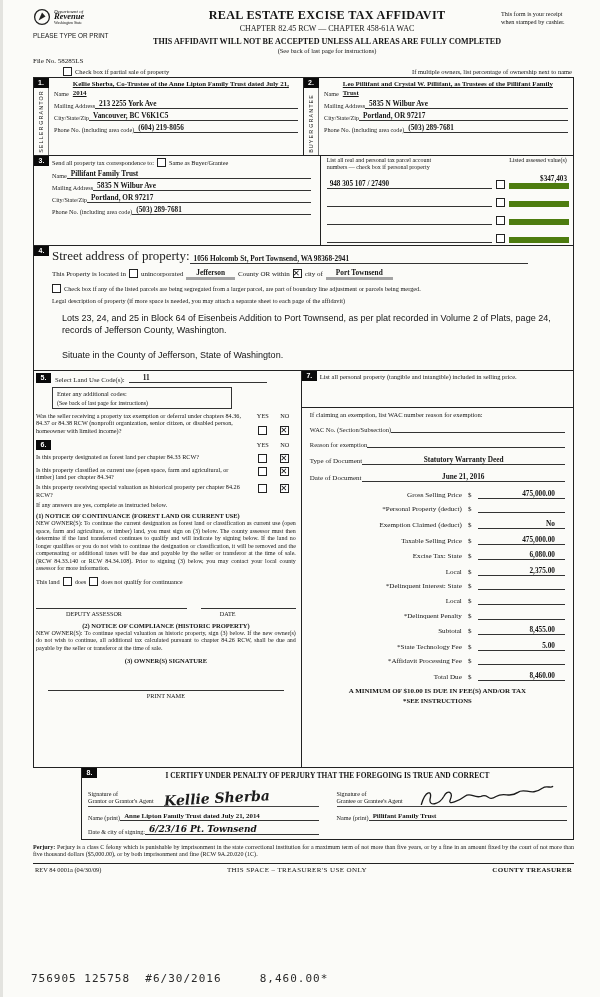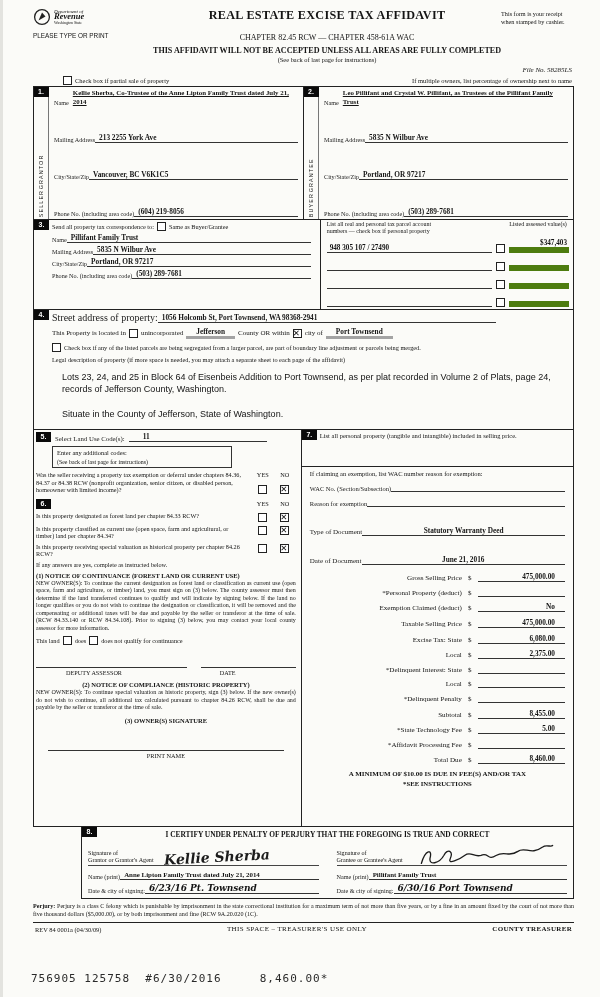--- a/index.html
+++ b/index.html
@@ -19,36 +19,36 @@
   .hdr-top{display:flex;align-items:flex-start;}
   .hdr-left{width:120px;flex:none;}
   .logo{display:flex;align-items:center;gap:3px;}
   .logo-text{font-style:italic;line-height:5.5px;}
   .logo-l1{font-size:5px;}
   .logo-l2{font-size:8.5px;font-weight:bold;}
   .logo-l3{font-size:4px;font-style:normal;}
   .type-print{font-size:6.4px;margin-top:6px;font-family:"Liberation Sans",sans-serif;}
   .hdr-center{flex:1;text-align:center;}
   .title{font-size:12.2px;font-weight:bold;letter-spacing:.3px;}
-  .subtitle{font-size:8px;margin-top:10px;}
+  .subtitle{font-size:8px;margin-top:1px;}
   .warning{font-size:8.1px;font-weight:bold;margin-top:4px;white-space:nowrap;}
   .see-back{font-size:6.4px;margin-top:1px;}
   .hdr-right{width:110px;flex:none;font-size:6.2px;text-align:left;padding-top:2px;line-height:7.5px;}
-  .file-no{text-align:right;font-size:7px;margin:3px 2px 1px 0;font-style:italic;}
+  .file-no{text-align:left;font-size:7px;margin:3px 2px 1px 0;}
   
   .partial-row{display:flex;justify-content:space-between;font-size:6.5px;margin:2px 2px 1px;align-items:center;}
   .partial-left{display:flex;align-items:center;gap:3px;padding-left:28px;}
   
   .parties{display:flex;border:1px solid #222;}
   .party{flex:1;display:flex;min-height:60px;}
   .party+.party{border-left:1px solid #222;}
   .numcol{width:14px;flex:none;border-right:1px solid #777;display:flex;flex-direction:column;align-items:center;}
   .vlabel{flex:1;writing-mode:vertical-rl;transform:rotate(180deg);font-size:5.4px;letter-spacing:1.1px;
           font-family:"Liberation Sans",sans-serif;display:flex;align-items:center;gap:1px;padding:2px 0;}
-  .party-fields{flex:1;display:flex;flex-direction:column;padding-bottom:2px;gap:25px;}
+  .party-fields{flex:1;display:flex;flex-direction:column;padding-bottom:2px;}
   
   .sec3{border:1px solid #222;border-top:none;display:flex;position:relative;min-height:62px;}
   .sec3 .numbox{position:absolute;left:0;top:0;}
   .sec3-left{width:53%;padding:1px 4px 2px 18px;box-sizing:border-box;}
   .sec3-right{flex:1;border-left:1px solid #222;padding:1px 4px 2px 6px;box-sizing:border-box;}
   .corr-row{display:flex;align-items:center;gap:3px;font-size:6.3px;margin:1px 0 1px;}
   .parcel-head{display:flex;font-size:6px;line-height:7px;}
   .parcel-head-left{flex:1;}
   .parcel-head-right{width:62px;flex:none;text-align:center;}
   .parcel-row{display:flex;align-items:flex-end;gap:4px;margin-top:4px;}
@@ -100,21 +100,21 @@
   
   .s7-top{position:relative;border-bottom:1px solid #222;padding:2px 6px 26px 18px;}
   .s7-top .numbox{position:absolute;left:0;top:0;}
   .s7-toplbl{font-size:6.5px;line-height:8px;}
   .s7-body{padding:3px 8px 0 8px;flex:1;display:flex;flex-direction:column;}
   .s7-exm{font-size:6.5px;}
   .wac-row{display:flex;align-items:flex-end;margin-top:6px;font-size:6.5px;}
   .wac-row .fill{font-weight:normal;}
   .doc-row{display:flex;align-items:flex-end;margin-top:7px;font-size:7px;}
   .doc-row .lbl{font-size:7px;}
-  .doc-row .fill{text-align:center;margin-top:12px;}
+  .doc-row .fill{text-align:center;}
   .amt-table{margin-top:7px;}
   .amt-row{display:flex;align-items:flex-end;margin-bottom:5.6px;}
   .amt-lbl{width:152px;flex:none;text-align:right;font-size:7.1px;white-space:nowrap;}
   .amt-d{width:16px;flex:none;text-align:center;font-size:7.1px;}
   .amt-val{flex:1;border-bottom:1px solid #333;text-align:right;font-weight:bold;font-size:7.3px;padding:0 10px 0 2px;min-height:8px;}
   .min-note{text-align:center;font-weight:bold;font-size:7px;}
   .min-note2{text-align:center;font-weight:bold;font-size:6.7px;margin-top:2px;}
   
   .sec8{border:1px solid #222;border-top:none;position:relative;padding:1px 6px 4px 6px;margin-left:48px;}
   .sec8 .numbox{position:absolute;left:0;top:0;}
@@ -288,21 +288,21 @@
         <span class="parcel-line"></span>
           <span class="cb"></span>
           <span class="assessed-line"></span>
       </div>
     </div>
   </div>
 
   <div class="sec4">
     <div class="numbox">4.</div>
     <div class="street-row">
-      <span class="lbl" style="font-size:10px;text-align:center;">Street address of property:</span>
+      <span class="lbl" style="font-size:13px;text-align:center;">Street address of property:</span>
       <span class="fill">1056 Holcomb St, Port Townsend, WA 98368-2941</span>
     </div>
     <div class="located-row">
       <span>This Property is located in</span>
       <span class="cb"></span>
       <span>unincorporated</span>
       <span class="fillv">Jefferson</span>
       <span>County OR within</span>
       <span class="cb checked"></span>
       <span>city of</span>
@@ -530,24 +530,20 @@
             <div>Grantee or Grantee's Agent</div>
           </div>
           <svg class="sig-script" style="left:80px;bottom:-2px;" width="140" height="24" viewBox="0 0 140 24">
             <path d="M4 17 C9 3 16 3 13 12 C11 20 22 18 27 10 C31 3 37 6 33 14 C30 20 42 15 48 11 C54 7 57 14 64 12 C72 9 70 18 79 13 C88 8 92 16 101 10 C108 5 114 15 126 7 C130 4 134 8 136 6" fill="none" stroke="#1b1b1b" stroke-width="1.3" stroke-linecap="round"></path>
           </svg>
         </div>
         <div class="np-row">
           <span class="lbl">Name (print)</span>
           <span class="fill">Pillifant Family Trust</span>
         </div>
-        <div class="dc-row">
-          <span class="lbl">Date &amp; city of signing:</span>
-          <span class="fill">6/30/16   Port Townsend</span>
-        </div>
       </div>
     </div>
   </div>
 
   <div class="perjury">
     <b>Perjury:</b>
     <span>Perjury is a class C felony which is punishable by imprisonment in the state correctional institution for a maximum term of not more than five years, or by a fine in an amount fixed by the court of not more than five thousand dollars ($5,000.00), or by both imprisonment and fine (RCW 9A.20.020 (1C).</span>
   </div>
 
   <div class="footer">

